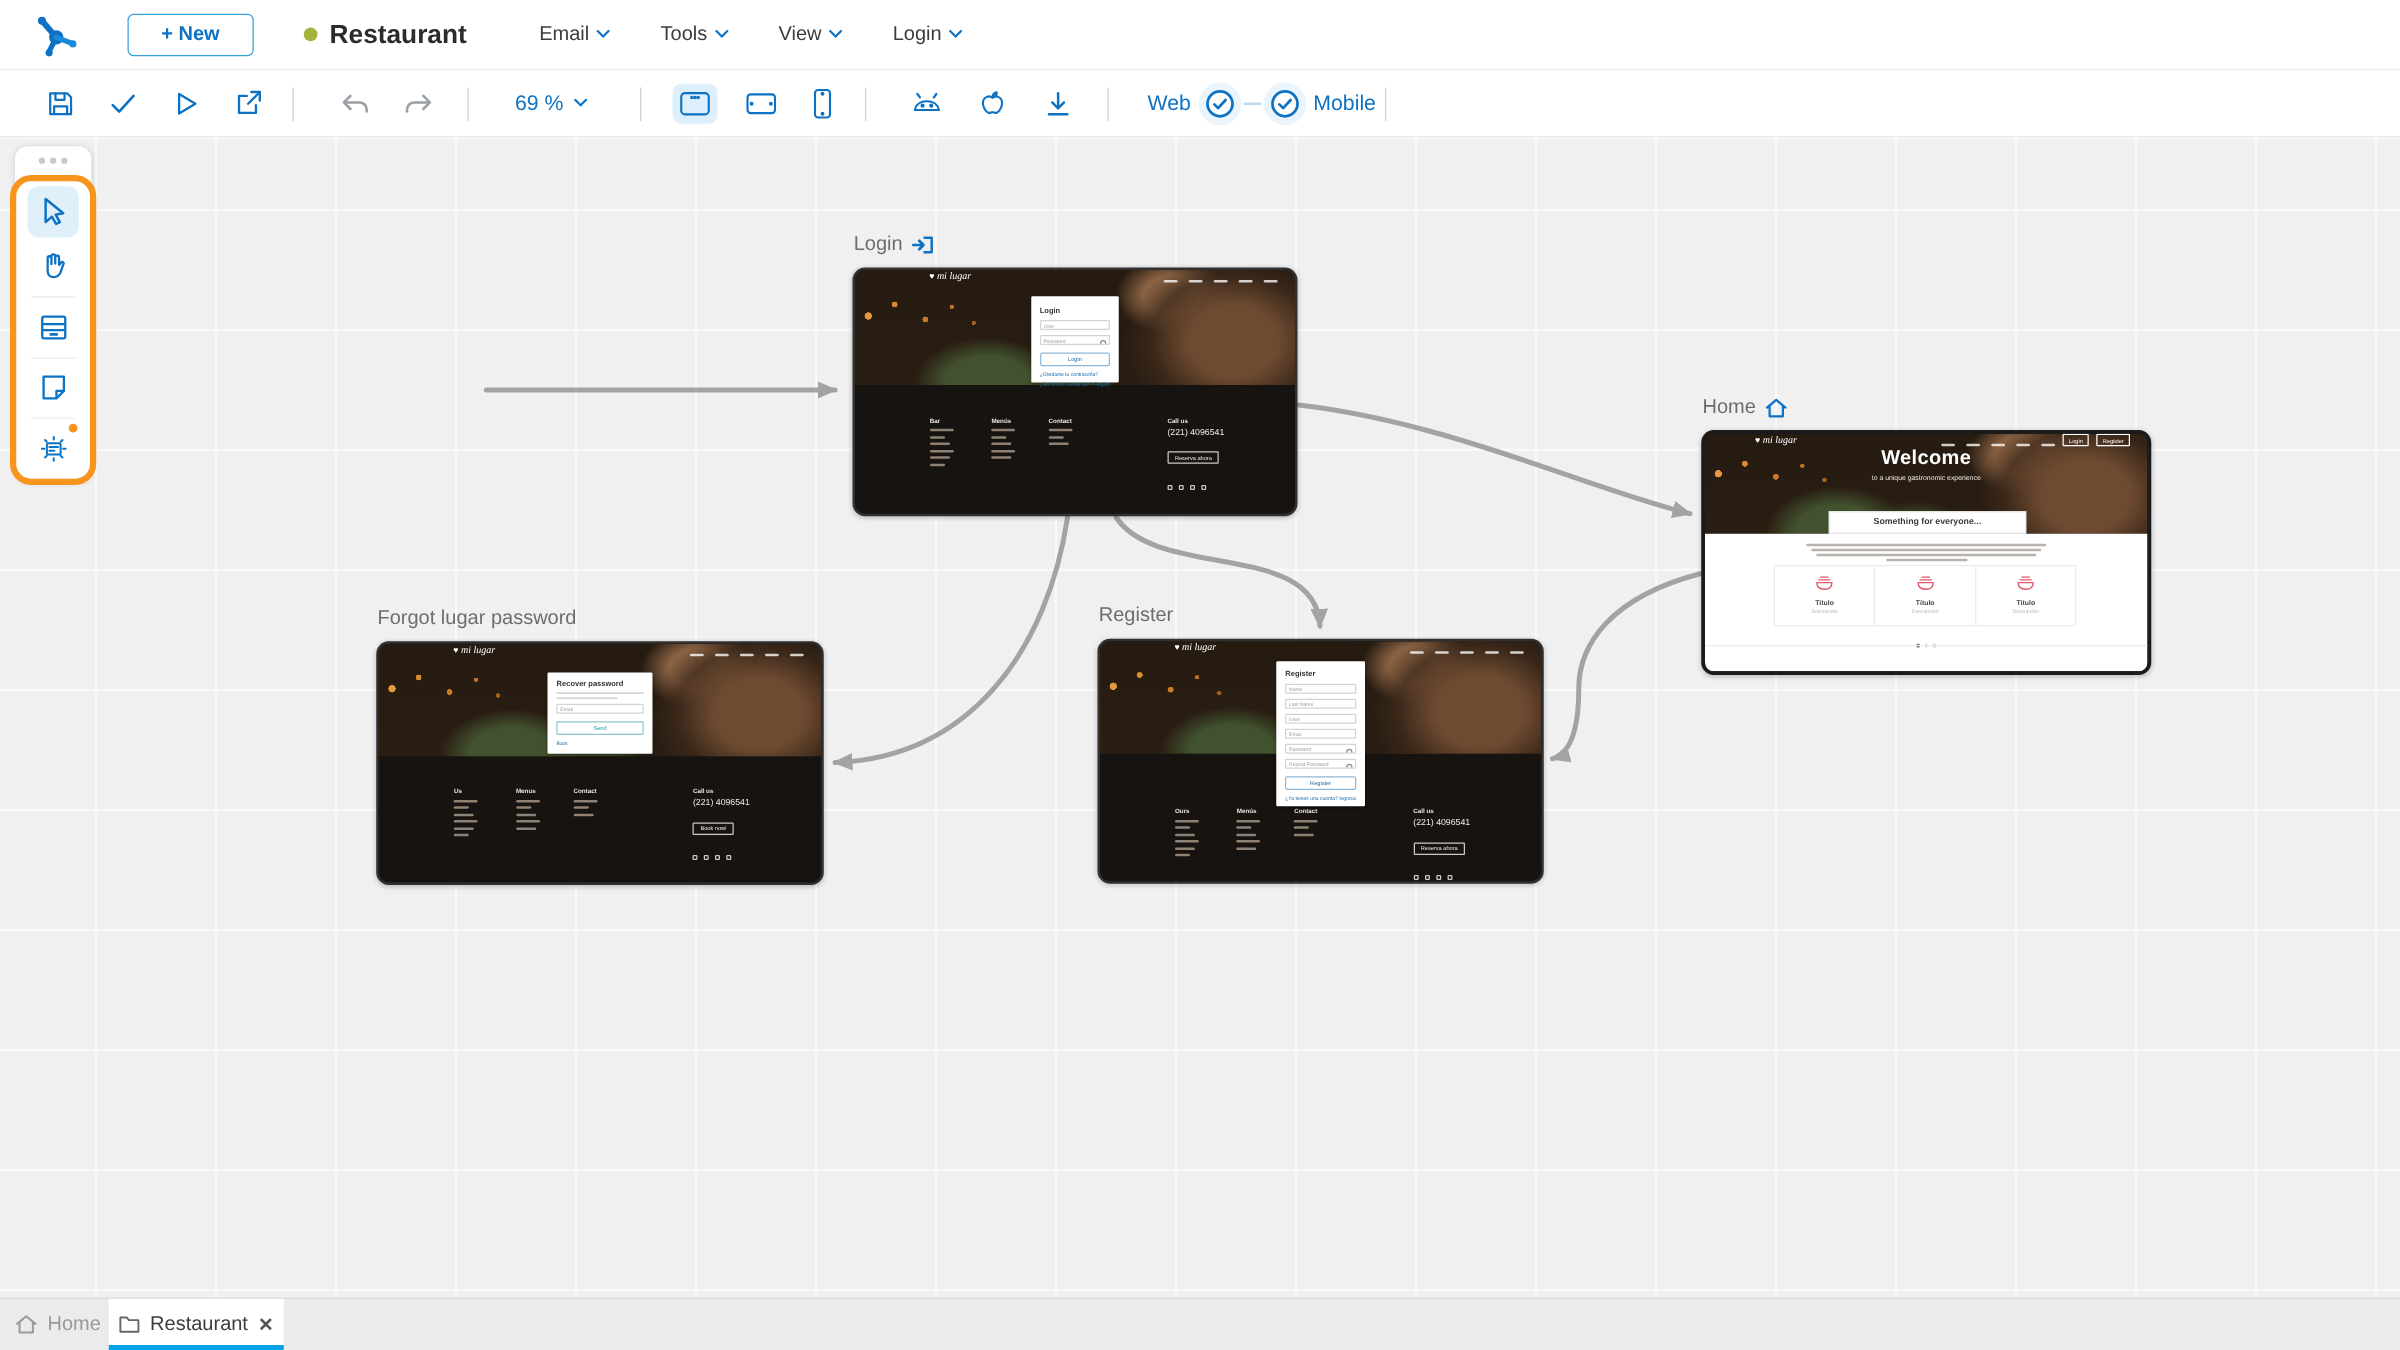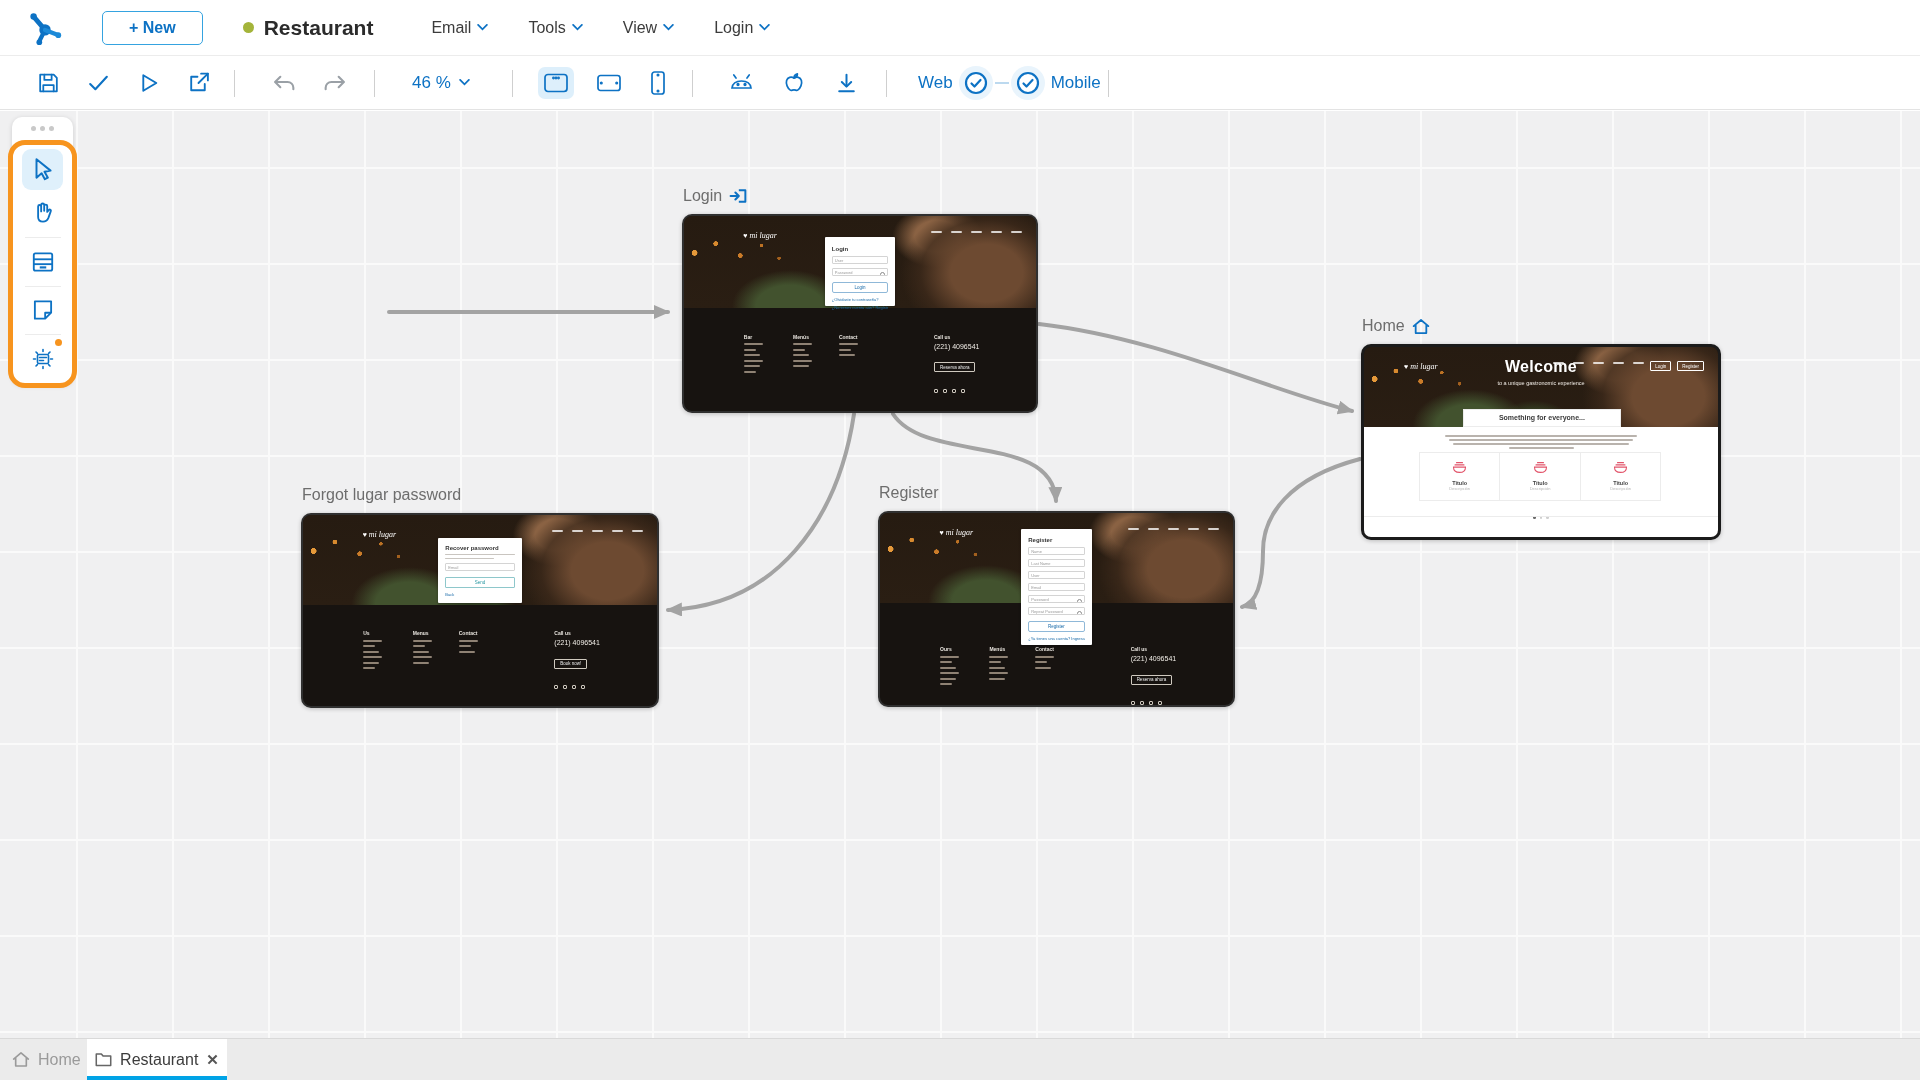--- a/index.html
+++ b/index.html
@@ -81,21 +81,21 @@
     radial-gradient(circle 4px at 9% 30%, rgba(235,150,50,.9) 0 55%, transparent 62%),
     radial-gradient(circle 4px at 16% 43%, rgba(230,140,45,.85) 0 55%, transparent 62%),
     radial-gradient(circle 3px at 22% 32%, rgba(225,135,40,.8) 0 55%, transparent 62%),
     radial-gradient(circle 3px at 27% 46%, rgba(215,125,35,.7) 0 55%, transparent 62%),
     radial-gradient(ellipse 100px 80px at 86% 62%, #6d4a31 0 36%, rgba(62,42,27,.75) 66%, transparent 86%),
     radial-gradient(ellipse 60px 42px at 72% 22%, #8a6243 0 38%, transparent 75%),
     radial-gradient(ellipse 80px 50px at 30% 98%, #42522e 0 42%, transparent 72%),
     radial-gradient(ellipse 55px 38px at 48% 104%, #374626 0 45%, transparent 78%),
     linear-gradient(180deg,#261b11,#2a1e13)}
   .home-g .hero{height:42%}
-  .sitenav{position:absolute;top:0;left:0;right:0;height:24px;display:flex;align-items:flex-end;padding:0 14px;z-index:3}
+  .sitenav{position:absolute;top:0;left:0;right:0;height:24px;display:flex;align-items:flex-start;padding:0 14px;z-index:3}
   .mlogo{color:#fff;font-family:"Liberation Serif",serif;font-style:italic;font-size:8px;margin-left:14%;margin-right:auto;white-space:nowrap}
   .mlogo .hrt{font-size:7px;font-style:normal}
   .navsk i{display:inline-block;width:11px;height:2px;background:rgba(255,255,255,.78);margin-left:9px;border-radius:1px;vertical-align:middle}
   .hbtn{border:1px solid #fff;color:#fff;font-size:4.5px;padding:1.5px 4px;border-radius:1px;margin-left:6px;white-space:nowrap}
   .mcard{position:absolute;background:#fff;box-shadow:0 1px 3px rgba(0,0,0,.35);z-index:4;border-radius:1px}
   .mcard b{display:block;font-size:6px;color:#333}
   .mfield{height:8px;border:1px solid #d4d4d4;border-radius:1px;font-size:4px;color:#9a9a9a;line-height:7px;padding:0 2px;margin-top:4px;position:relative;overflow:hidden}
   .eye::after{content:"";position:absolute;right:2px;top:2.5px;width:3px;height:3px;border:1px solid #8a8a8a;border-radius:50%}
   .mbtnblue{margin-top:6px;border:1px solid #8fb8d8;color:#1769a8;font-size:4.5px;text-align:center;padding:2px 0;border-radius:2px}
   .mbtnteal{margin-top:6px;border:1px solid #8ec7cb;color:#2b99a3;font-size:4.5px;text-align:center;padding:2px 0;border-radius:1px}
@@ -221,21 +221,21 @@
         </svg>
       </span>
     <span class="tb" style="left:322px">
         <svg width="25" height="25" viewBox="0 0 24 24" fill="none" stroke="#9aa0a6" stroke-width="2" stroke-linecap="round" stroke-linejoin="round">
           <path d="M16 6l5 5-5 5"></path>
           <path d="M20.5 11H9a5.5 5.5 0 00-5.5 5.5V18"></path>
         </svg>
       </span>
     <span class="tdiv" style="left:374px"></span>
     <span class="tb zoomctl" style="left:412px">
-      <span>46 %</span>
+      <span>69 %</span>
       <svg class="chev" viewBox="0 0 12 8">
           <path d="M1 1l5 5 5-5" fill="none" stroke="#0d72c4" stroke-width="2" stroke-linecap="round"></path>
         </svg>
     </span>
     <span class="tdiv" style="left:512px"></span>
     <span class="tb devsel" style="left:538px">
         <svg width="26" height="22" viewBox="0 0 26 22" fill="none" stroke="#0d72c4" stroke-width="1.7" stroke-linecap="round">
           <rect x="2" y="2.5" width="22" height="17" rx="3"></rect>
           <circle cx="10.5" cy="6" r="0.6" fill="#0d72c4"></circle>
           <circle cx="13" cy="6" r="0.6" fill="#0d72c4"></circle>

